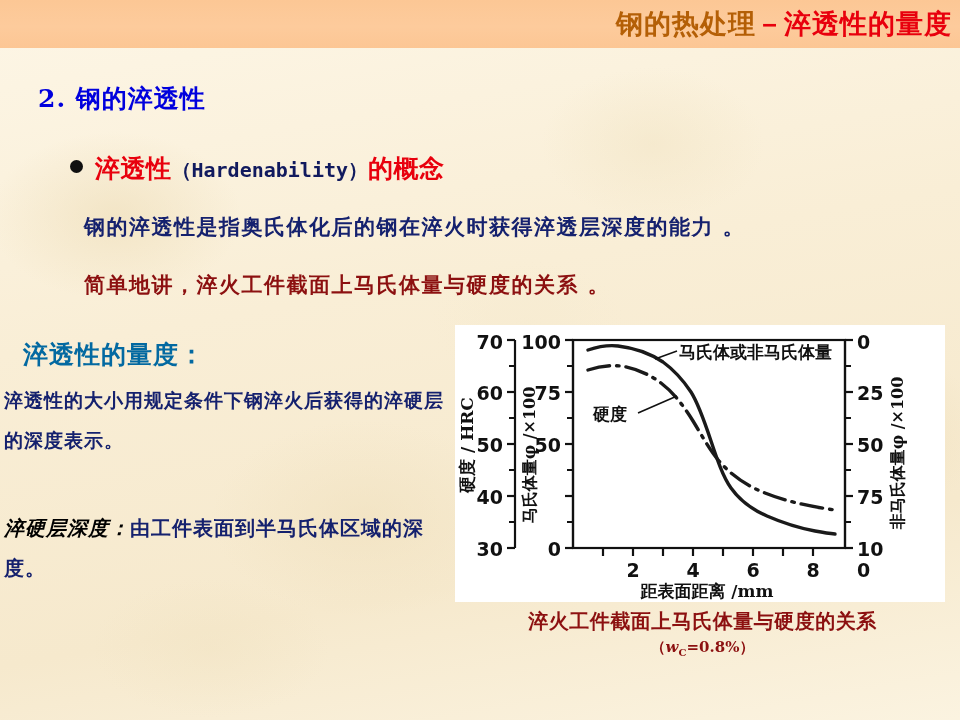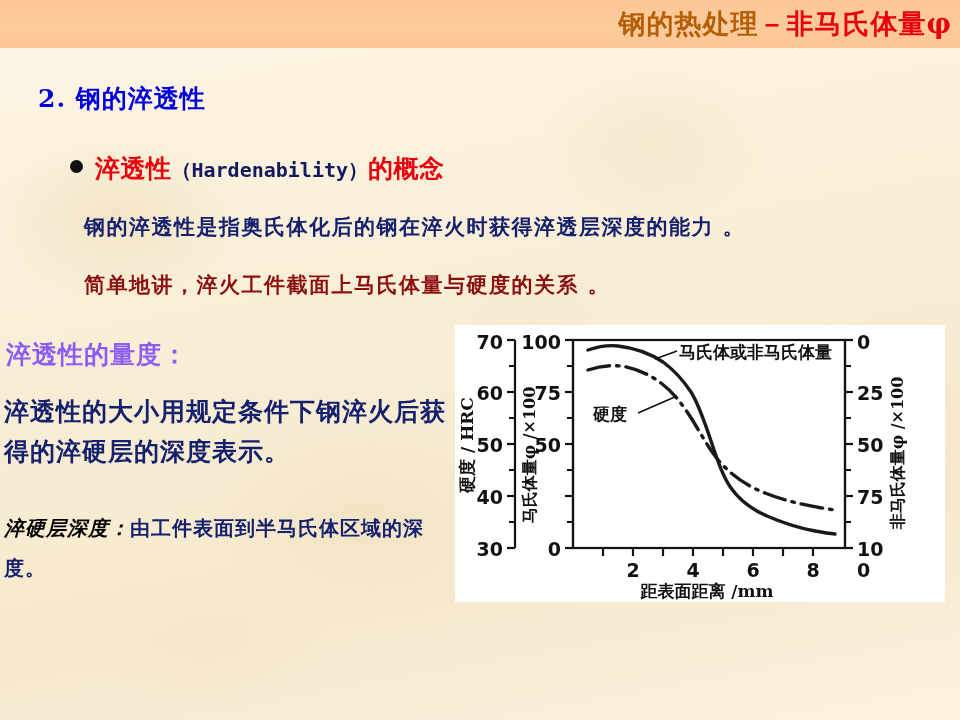--- a/index.html
+++ b/index.html
@@ -92,31 +92,31 @@
     position: absolute;
     left: 84px; top: 271px;
     font-size: 21px;
     color: #8c1010;
     letter-spacing: 1.5px;
     white-space: nowrap;
   }
 
   #measure-heading {
     position: absolute;
-    left: 6px; top: 338px;
+    left: 23px; top: 338px;
     font-size: 25px;
-    color: #8b5cf6;
+    color: #0369a1;
     letter-spacing: 1px;
     white-space: nowrap;
   }
   #measure-body {
     position: absolute;
-    left: 4px; top: 392px;
+    left: 4px; top: 380px;
     width: 450px;
-    font-size: 25px;
+    font-size: 19px;
     color: #15216e;
     line-height: 40px;
     letter-spacing: 1px;
   }
   #measure-def {
     position: absolute;
     left: 4px; top: 508px;
     width: 455px;
     font-size: 20px;
     color: #15216e;
@@ -148,21 +148,21 @@
     font-size: 15px;
     letter-spacing: 0px;
   }
   #chart-caption-sub sub { font-size: 10px; }
 </style>
 </head>
 <body>
 
 <div id="header-bar">
   <div id="header-title">
-    <span class="part-a cn">钢的热处理</span><span class="part-b cn">－非马氏体量φ</span>
+    <span class="part-a cn">钢的热处理</span><span class="part-b cn">－淬透性的量度</span>
   </div>
 </div>
 
 <div id="section-heading" class="cn">2. 钢的淬透性</div>
 
 <div id="bullet-line">
   <span id="bullet-dot"></span><span class="cn red-txt">淬透性</span><span id="bullet-en">（Hardenability）</span><span class="cn red-txt">的概念</span>
 </div>
 
 <div id="para-1" class="cn">钢的淬透性是指奥氏体化后的钢在淬火时获得淬透层深度的能力 。</div>
@@ -280,13 +280,15 @@
     </g>
 
     <g>
       <line x1="183" y1="88" x2="222" y2="71" stroke="#111" stroke-width="1.6"></line>
       <text x="138" y="95" font-family="DejaVu Serif, Liberation Serif, serif" font-size="17" font-weight="bold" fill="#111">硬度</text>
     </g>
   </svg>
 </div>
 
 <div id="chart-caption" class="cn">
+  <div>淬火工件截面上马氏体量与硬度的关系</div>
+  <div id="chart-caption-sub"><span>（</span><i>w</i><sub>C</sub><span>=0.8%</span><span>）</span></div>
 </div>
 
 </body></html>

